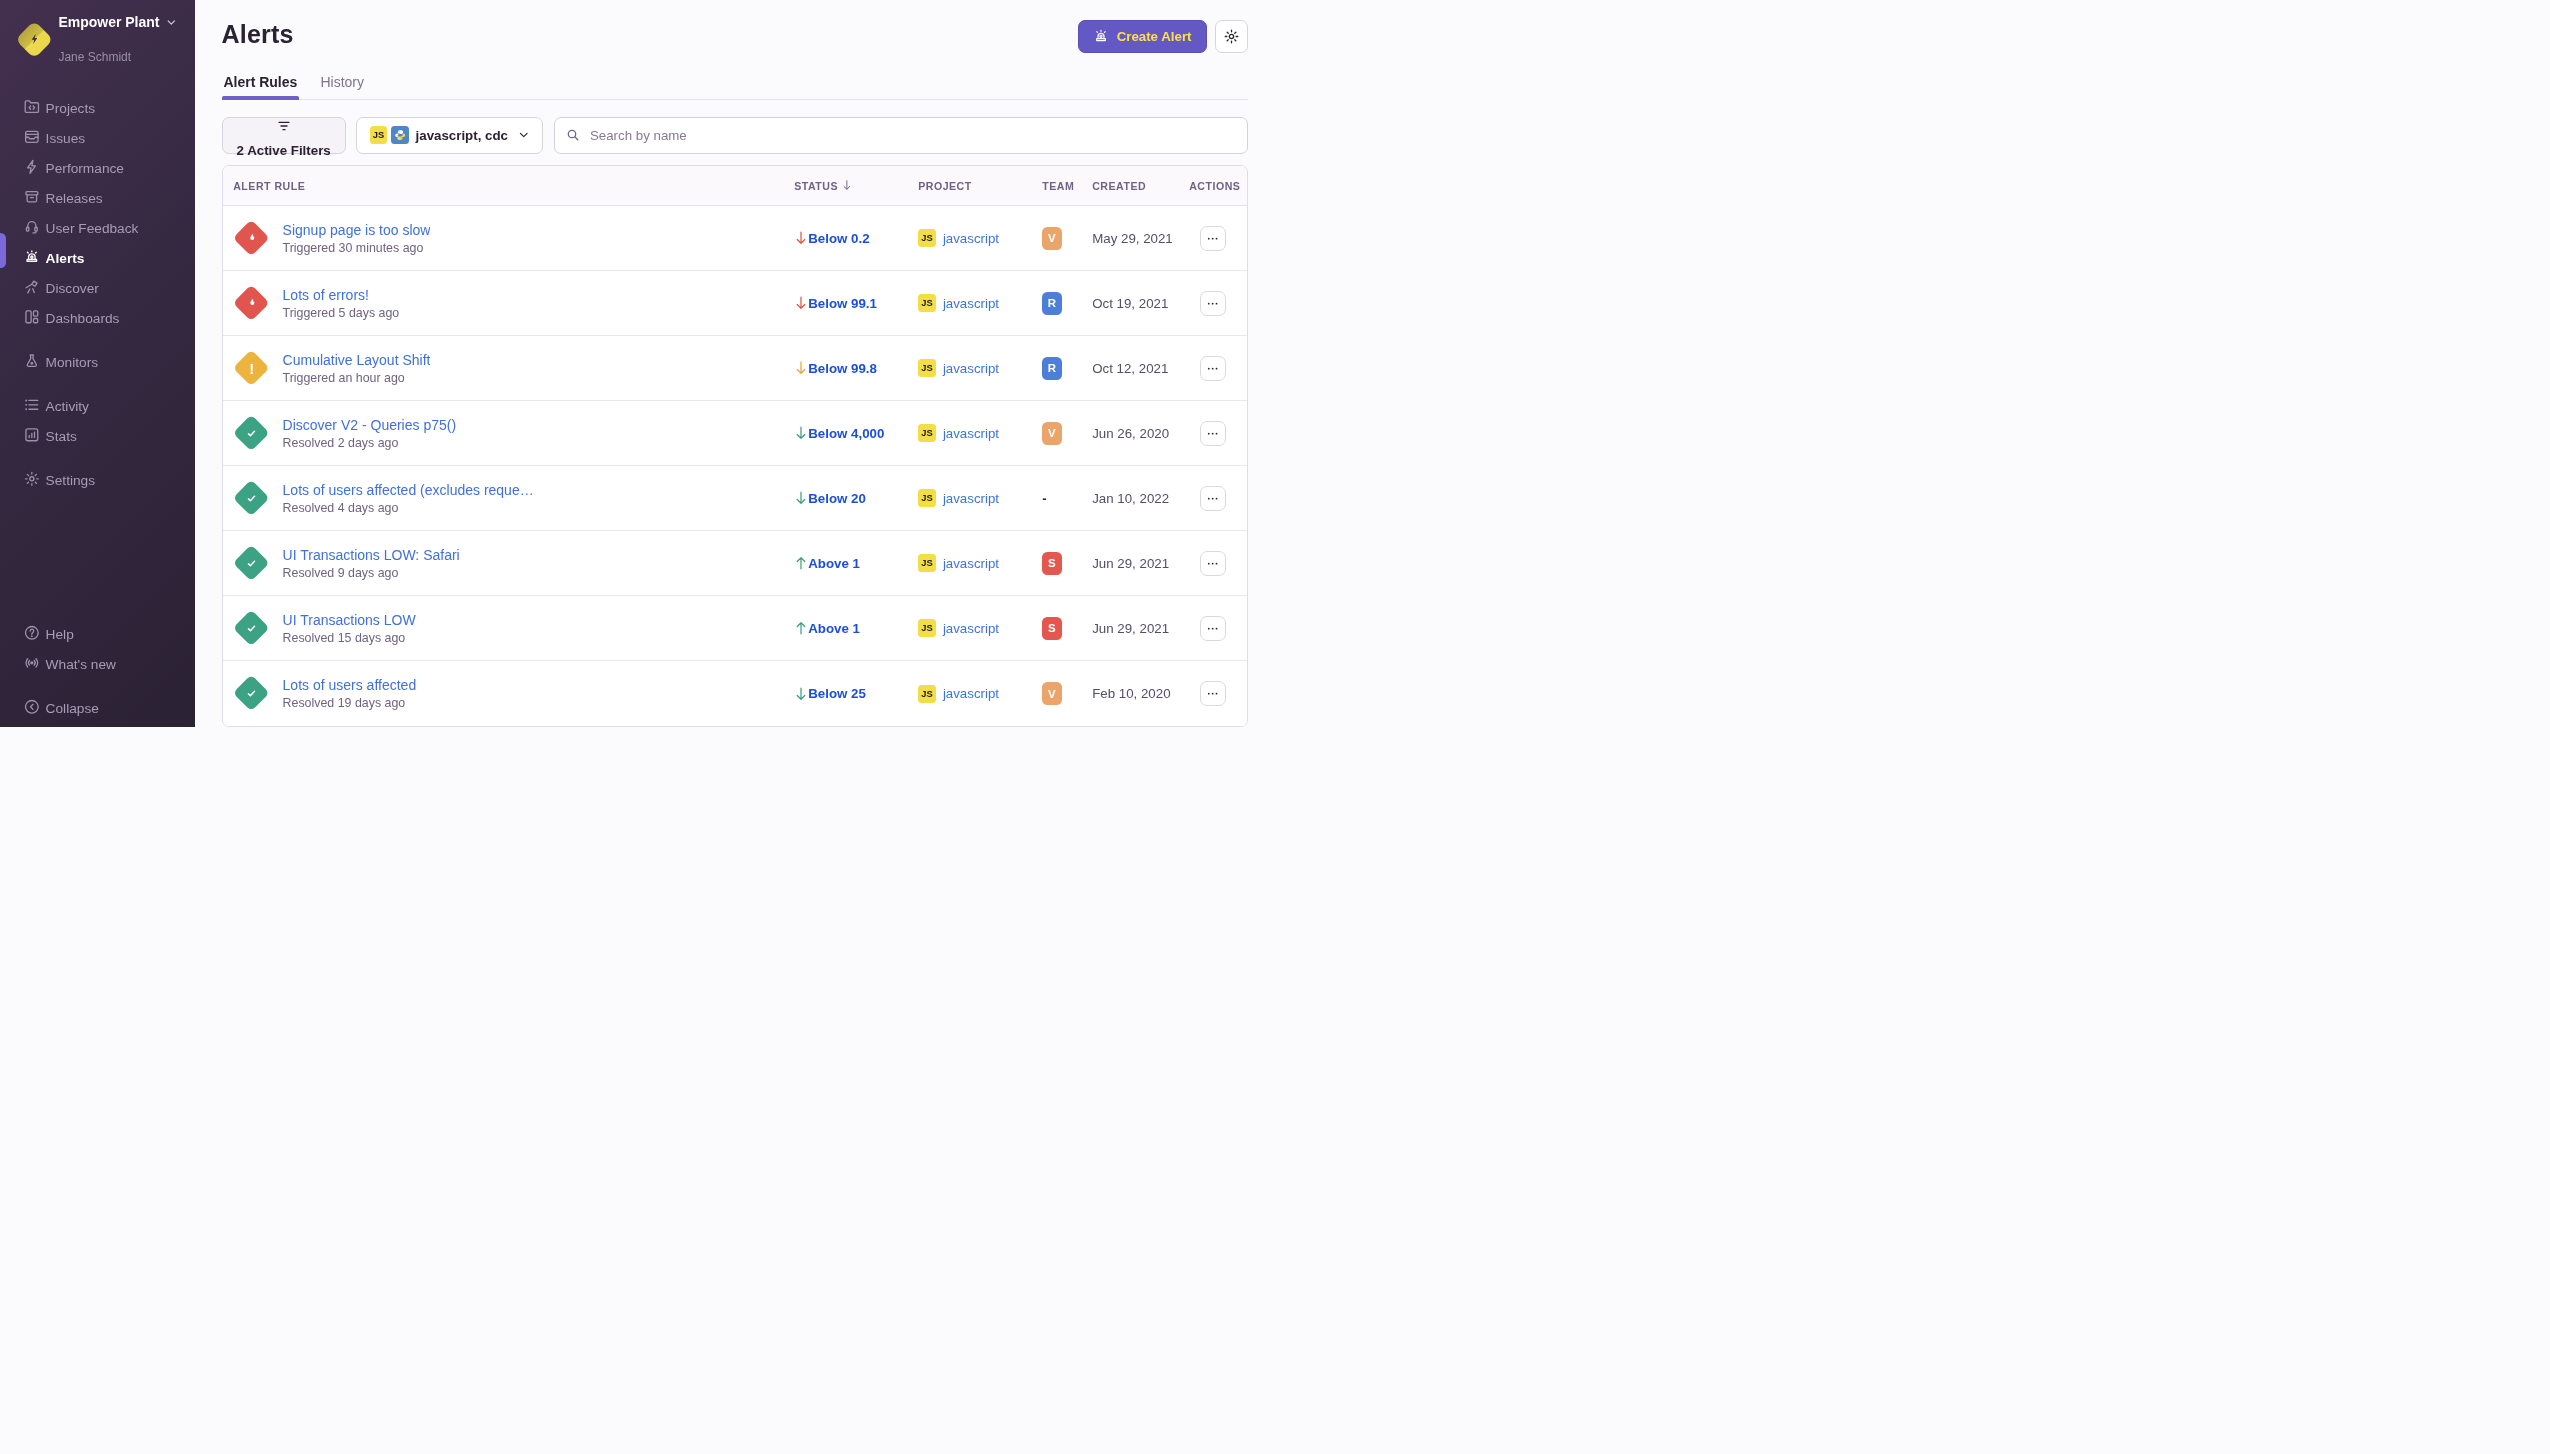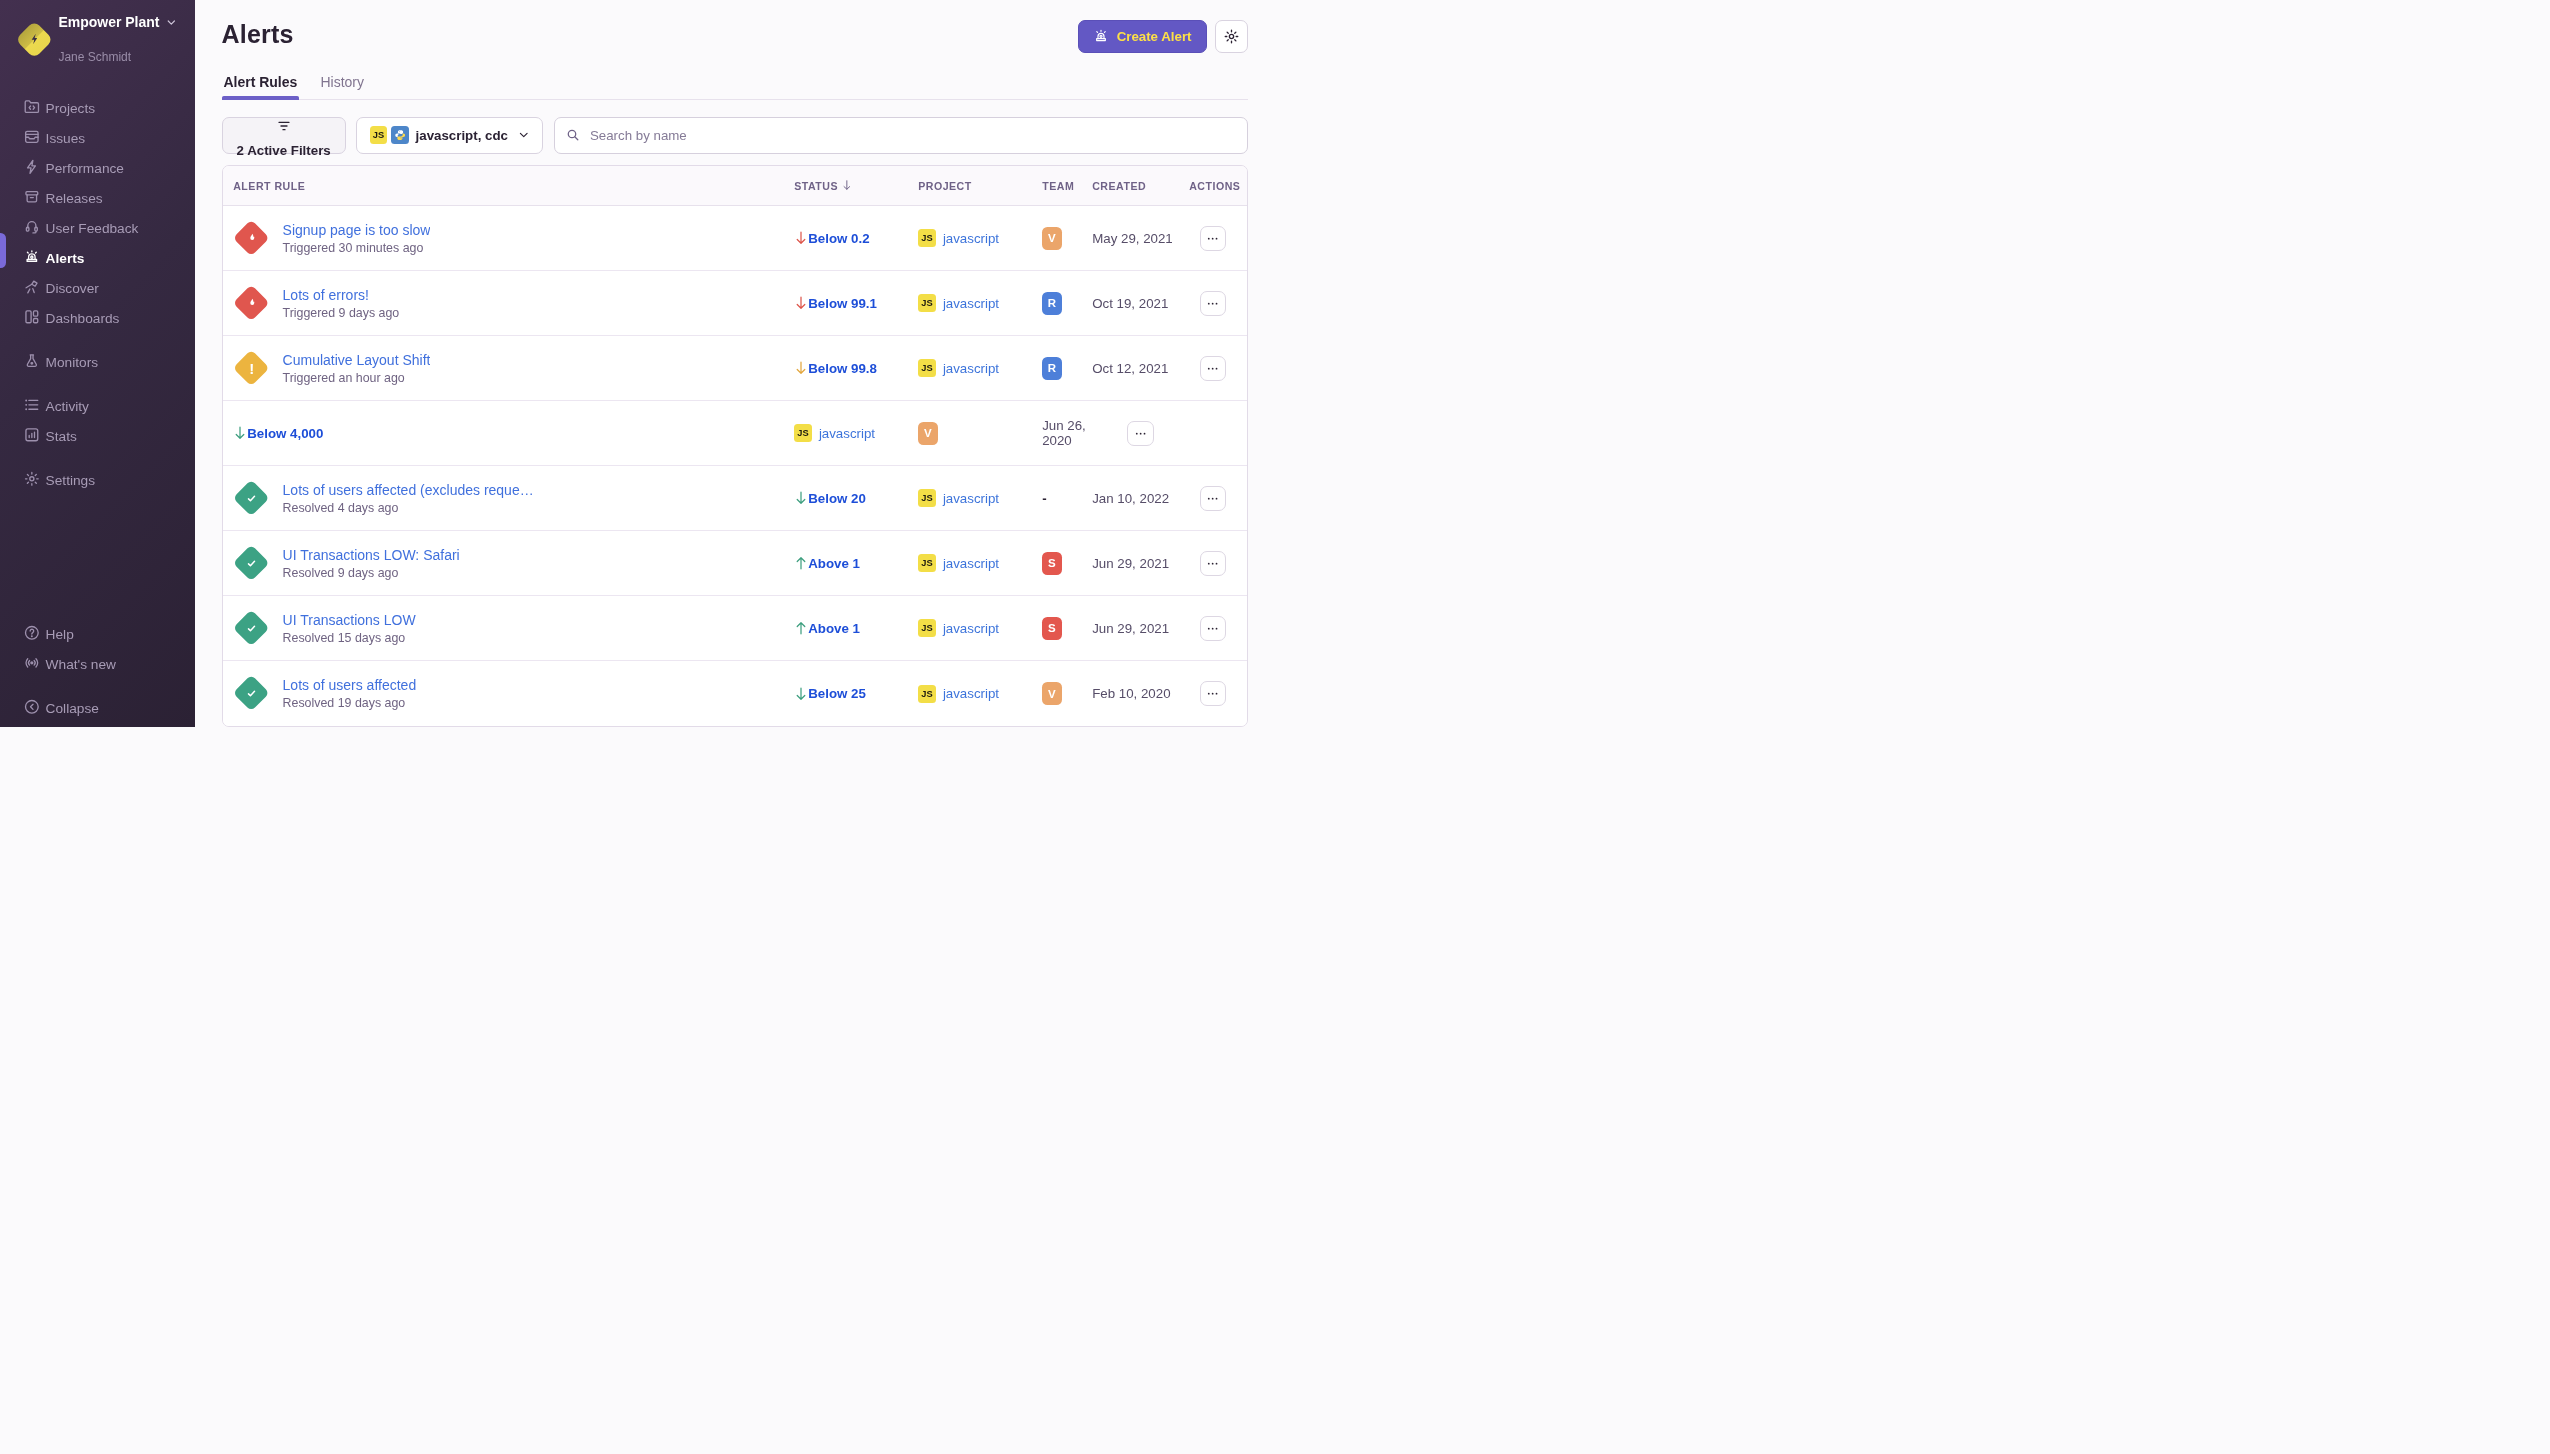--- a/index.html
+++ b/index.html
@@ -452,21 +452,21 @@
           <div class="cell c-rule">
             <span class="diamond sev-critical">
               <span class="dicon">
                 <svg width="14" height="14" viewBox="0 0 24 24">
                   <path fill="#fff" d="M12.2 4.6c.3 2.6-3.1 4.1-3.1 7.2a3.4 3.4 0 006.8.3c.2-1-.1-2-.6-2.9-.3.8-.8 1.2-1.5 1.4.9-1.9.3-4.4-1.6-6z"></path>
                 </svg>
               </span>
             </span>
             <div class="rule-text">
               <a class="rule-name">Lots of errors!</a>
-              <div class="rule-sub">Triggered 9 days ago</div>
+              <div class="rule-sub">Triggered 5 days ago</div>
             </div>
           </div>
           <div class="cell c-status">
             <span class="arrow-red">
               <svg width="14" height="16" viewBox="0 0 24 26" fill="none" stroke="currentColor" stroke-width="2.1" stroke-linecap="round" stroke-linejoin="round">
                 <path d="M12 3v19M5.5 15.5L12 22l6.5-6.5"></path>
               </svg>
             </span>
             <span>Below 99.1</span>
           </div>
@@ -522,20 +522,33 @@
                 <svg width="13.3" height="13.3" viewBox="0 0 24 24" fill="currentColor">
                   <circle cx="5" cy="12" r="1.6"></circle>
                   <circle cx="12" cy="12" r="1.6"></circle>
                   <circle cx="19" cy="12" r="1.6"></circle>
                 </svg>
               </span>
             </button>
           </div>
         </div>
         <div class="trow">
+          <div class="cell c-rule">
+            <span class="diamond sev-resolved">
+              <span class="dicon">
+                <svg width="15" height="15" viewBox="0 0 24 24" fill="none" stroke="#fff" stroke-width="2.4" stroke-linecap="round" stroke-linejoin="round">
+                  <path d="M7.2 12.6l3.1 3.1 6.5-7.2"></path>
+                </svg>
+              </span>
+            </span>
+            <div class="rule-text">
+              <a class="rule-name">Discover V2 - Queries p75()</a>
+              <div class="rule-sub">Resolved 2 days ago</div>
+            </div>
+          </div>
           <div class="cell c-status">
             <span class="arrow-green">
               <svg width="14" height="16" viewBox="0 0 24 26" fill="none" stroke="currentColor" stroke-width="2.1" stroke-linecap="round" stroke-linejoin="round">
                 <path d="M12 3v19M5.5 15.5L12 22l6.5-6.5"></path>
               </svg>
             </span>
             <span>Below 4,000</span>
           </div>
           <div class="cell c-project">
             <span class="badge-js">JS</span>

